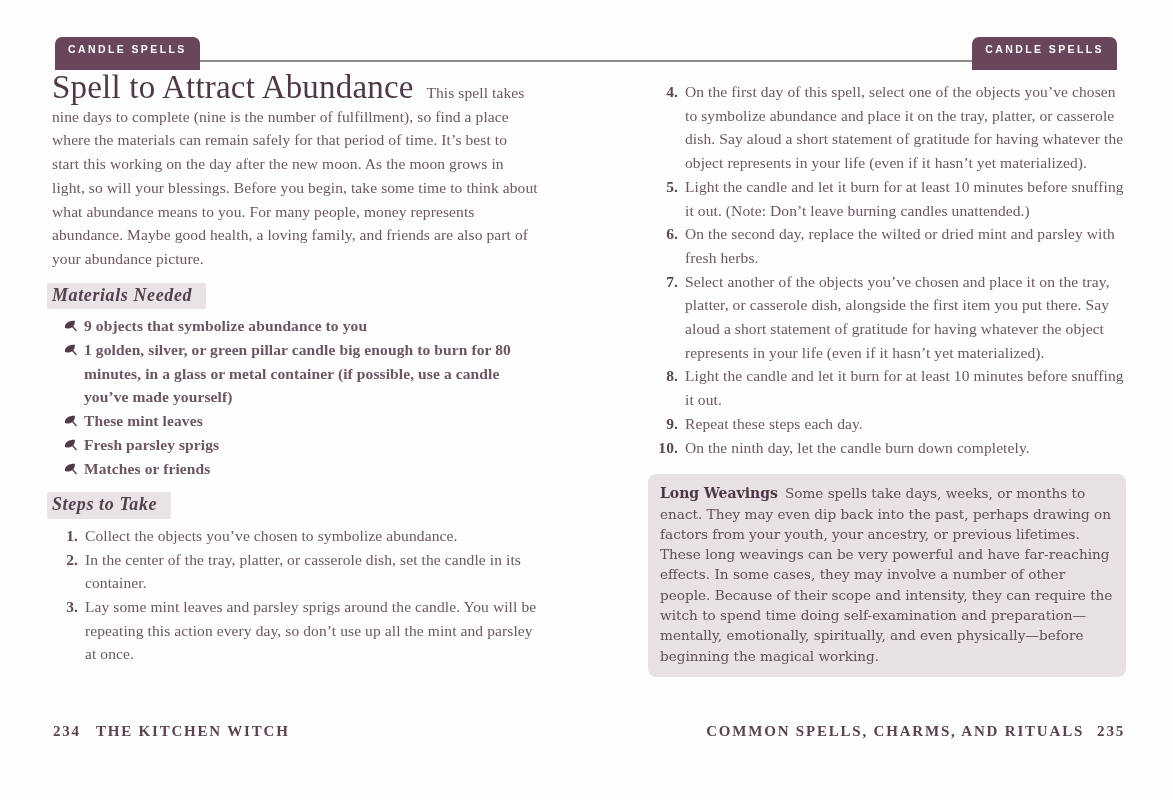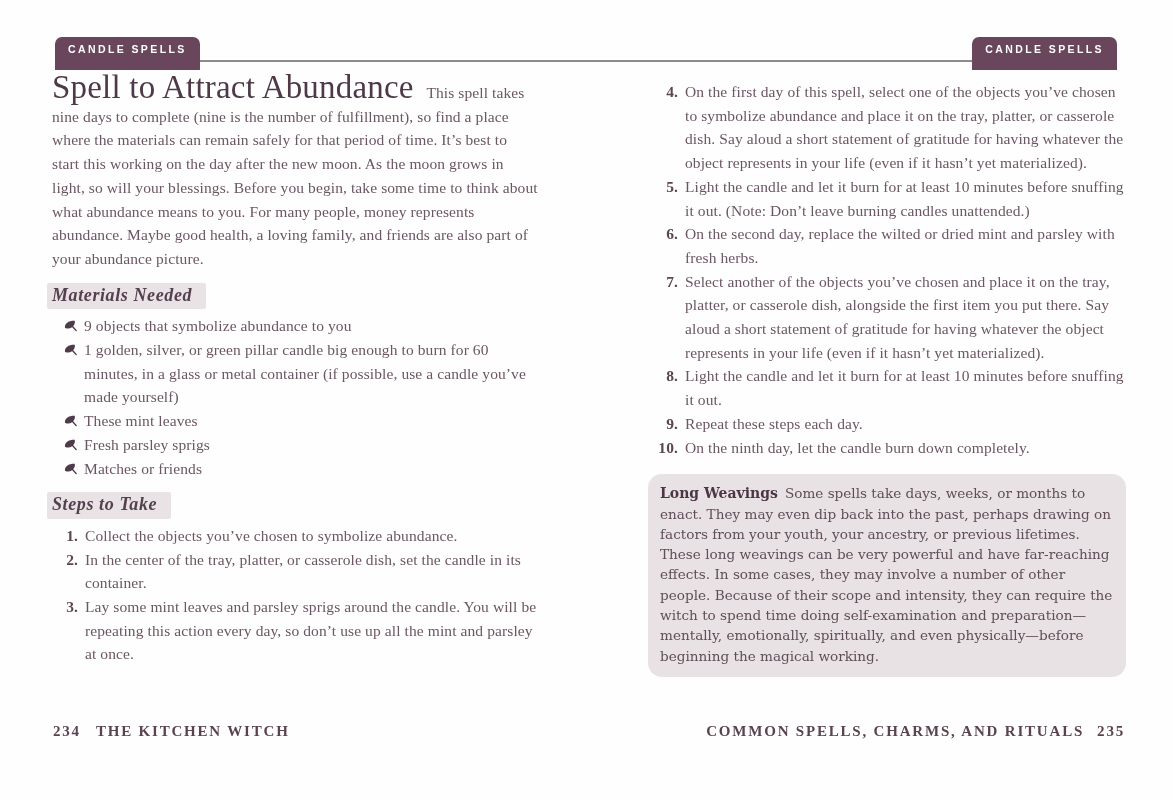--- a/index.html
+++ b/index.html
@@ -22,34 +22,34 @@
   .col-left { left:52px; top:74px; width:486px; }
   .col-right { left:648px; top:80px; width:478px; }
 
   .lead .title { font-size:33px; line-height:26px; color:#4e3949; letter-spacing:0.2px; margin-right:9px; }
 
   .subhead { display:inline-block; background:#e9e3e5; color:#54404e;
              font-style:italic; font-weight:700; font-size:18px; letter-spacing:0.6px;
              padding:1px 14px 2px 5px; margin:12px 0 5px -5px; border-radius:2px; }
 
   ul.materials { list-style:none; }
-  ul.materials li { display:flex; align-items:flex-start; }
+  ul.materials li { display:flex; align-items:flex-start;font-weight:bold; }
   .leaf { flex:0 0 auto; width:13px; margin:6px 7px 0 12px; }
   .leaf svg { display:block; }
   .mtext { flex:1 1 auto; }
 
   ol.steps { list-style:none; }
   ol.steps li { display:flex; align-items:flex-start; }
   ol.steps .num { flex:0 0 auto; text-align:right; font-weight:700; color:#5b4652; }
   .col-left ol.steps .num  { width:26px; margin-right:7px; }
   .col-right ol.steps .num { width:30px; margin-right:7px; }
   ol.steps .txt { flex:1 1 auto; }
 
   
-  .callout { margin-top:15px; background:#e9e2e5; border-radius:14px;
+  .callout { margin-top:15px; background:#e9e2e5; border-radius:8px;
              padding:9px 13px 11px 12px; font-family:"DejaVu Serif", serif;
              font-size:13.6px; line-height:20.3px; color:#5f4e58; letter-spacing:0; }
   .callout-label { font-weight:700; color:#4c3544; font-size:14px; margin-right:7px; }
 
   
   .footer { position:absolute; top:723px; font-family:"Liberation Serif", serif;
             font-weight:700; font-size:15px; letter-spacing:1.8px; color:#5a4350; z-index:3; }
   .footer-left { left:53px; }
   .footer-right { right:48px; text-align:right; }
   .footer .pagenum-left  { margin-right:15px; }
@@ -83,21 +83,21 @@
           </span>
         <span class="mtext">9 objects that symbolize abundance to you</span>
       </li>
       <li>
         <span class="leaf">
             <svg width="13" height="12" viewBox="0 0 13 12">
               <path d="M0.9 7.8 C0.5 3.4 4.4 0.7 10.8 0.8 C11.6 5.2 8.1 8.8 2.6 8.6 Z" fill="#4f3a49"></path>
               <path d="M8.3 6.2 L12.2 10.6" stroke="#4f3a49" stroke-width="1.4" stroke-linecap="round"></path>
             </svg>
           </span>
-        <span class="mtext">1 golden, silver, or green pillar candle big enough to burn for 60 minutes, in a glass or metal container (if possible, use a candle you’ve made yourself)</span>
+        <span class="mtext">1 golden, silver, or green pillar candle big enough to burn for 80 minutes, in a glass or metal container (if possible, use a candle you’ve made yourself)</span>
       </li>
       <li>
         <span class="leaf">
             <svg width="13" height="12" viewBox="0 0 13 12">
               <path d="M0.9 7.8 C0.5 3.4 4.4 0.7 10.8 0.8 C11.6 5.2 8.1 8.8 2.6 8.6 Z" fill="#4f3a49"></path>
               <path d="M8.3 6.2 L12.2 10.6" stroke="#4f3a49" stroke-width="1.4" stroke-linecap="round"></path>
             </svg>
           </span>
         <span class="mtext">These mint leaves</span>
       </li>

